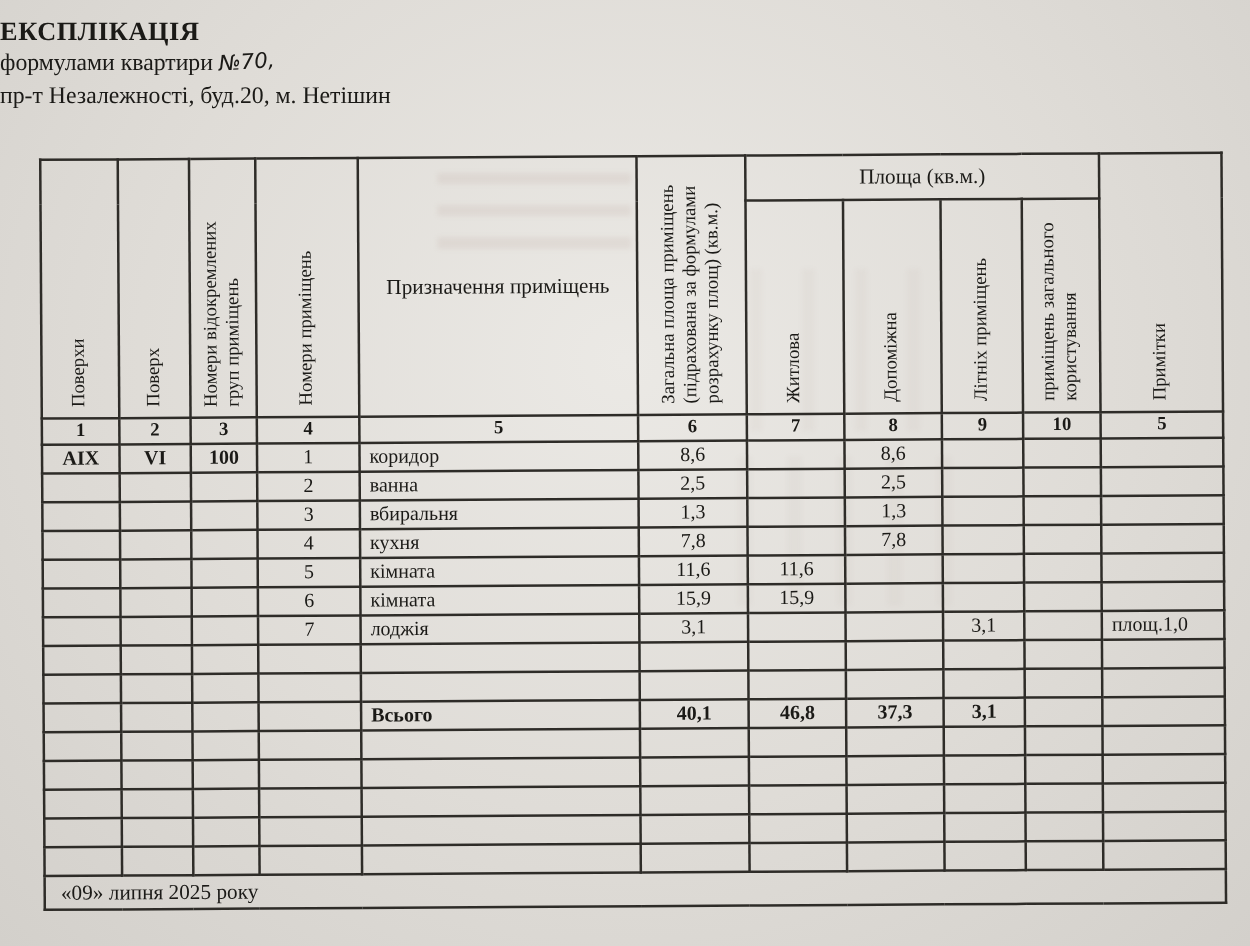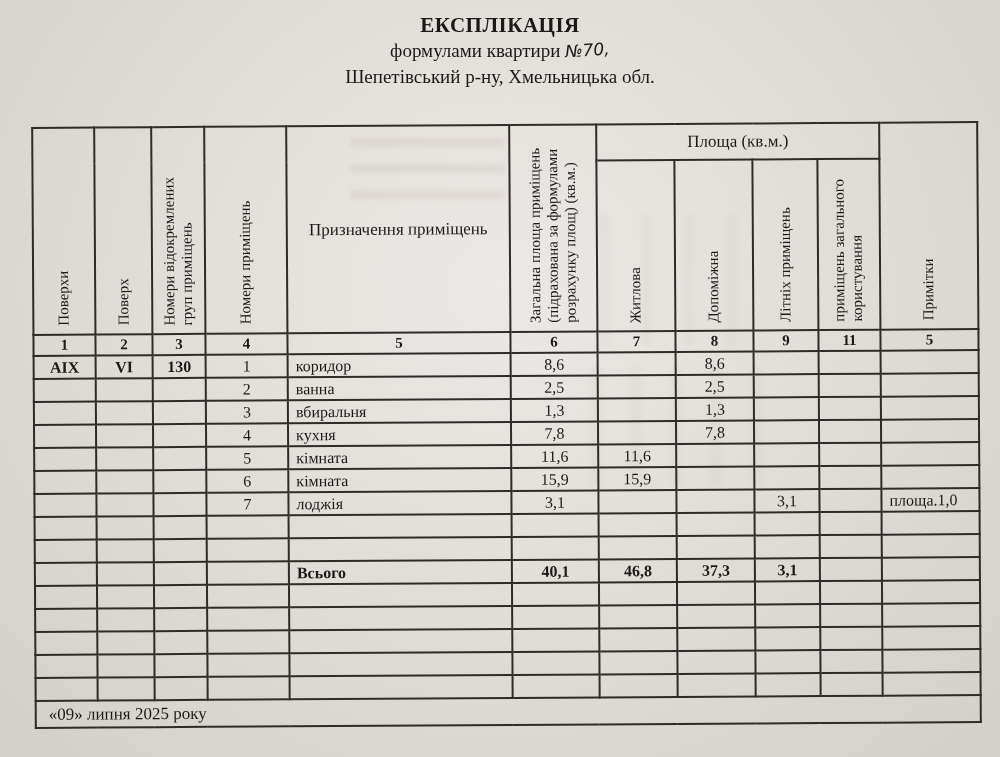--- a/index.html
+++ b/index.html
@@ -4,21 +4,21 @@
 <style>
   * { margin: 0; padding: 0; box-sizing: border-box; }
   html, body { width: 1000px; height: 757px; overflow: hidden; }
   body {
     font-family: "Liberation Serif", "DejaVu Serif", serif;
     color: #1b1a17;
     background: radial-gradient(ellipse at 50% 38%, #ebe9e5 0%, #dfdcd7 55%, #d3d0cb 100%);
     position: relative;
   }
 
-  .title-block { text-align: center; padding-top: 12px; line-height: 26px; }
+  .title-block { padding-top: 12px; line-height: 26px; }
   .doc-title { font-size: 21px; font-weight: 700; letter-spacing: 0.5px; }
   .doc-sub { font-size: 19px; }
   .handwritten {
     display: inline-block;
     font-family: "DejaVu Sans", sans-serif;
     font-style: italic;
     font-size: 17px;
     transform: rotate(-4deg) translateY(-1px);
   }
 
@@ -89,21 +89,21 @@
 </head>
 <body>
 
 <div class="ghost ghost-a"></div>
 <div class="ghost ghost-b"></div>
 <div class="ghost ghost-c"></div>
 
 <div class="title-block">
   <div class="doc-title">ЕКСПЛІКАЦІЯ</div>
   <div class="doc-sub"><span>формулами квартири </span><span class="handwritten">№70,</span></div>
-  <div class="doc-sub">Шепетівський р-ну, Хмельницька обл.</div>
+  <div class="doc-sub">пр-т Незалежності, буд.20, м. Нетішин</div>
 </div>
 
 <div class="table-wrap">
   <table>
     <colgroup>
       <col style="width:62px">
         <col style="width:57px">
         <col style="width:53px">
       <col style="width:82px">
         <col style="width:223px">
@@ -138,29 +138,29 @@
       <tr class="num-row">
           <td>1</td>
           <td>2</td>
           <td>3</td>
           <td>4</td>
           <td>5</td>
           <td>6</td>
           <td>7</td>
           <td>8</td>
           <td>9</td>
-          <td>11</td>
+          <td>10</td>
           <td>5</td>
         </tr>
     </thead>
     <tbody>
         <tr>
           <td class="b">AIX</td>
           <td class="b">VI</td>
-          <td class="b">130</td>
+          <td class="b">100</td>
           <td>1</td>
           <td class="left">коридор</td>
           <td>8,6</td>
           <td></td>
           <td>8,6</td>
           <td></td>
           <td></td>
           <td class="left"></td>
         </tr>
         <tr>
@@ -232,21 +232,21 @@
           <td></td>
           <td></td>
           <td></td>
           <td>7</td>
           <td class="left">лоджія</td>
           <td>3,1</td>
           <td></td>
           <td></td>
           <td>3,1</td>
           <td></td>
-          <td class="left">площа.1,0</td>
+          <td class="left">площ.1,0</td>
         </tr>
         <tr>
           <td></td>
           <td></td>
           <td></td>
           <td></td>
           <td class="left"></td>
           <td></td>
           <td></td>
           <td></td>

